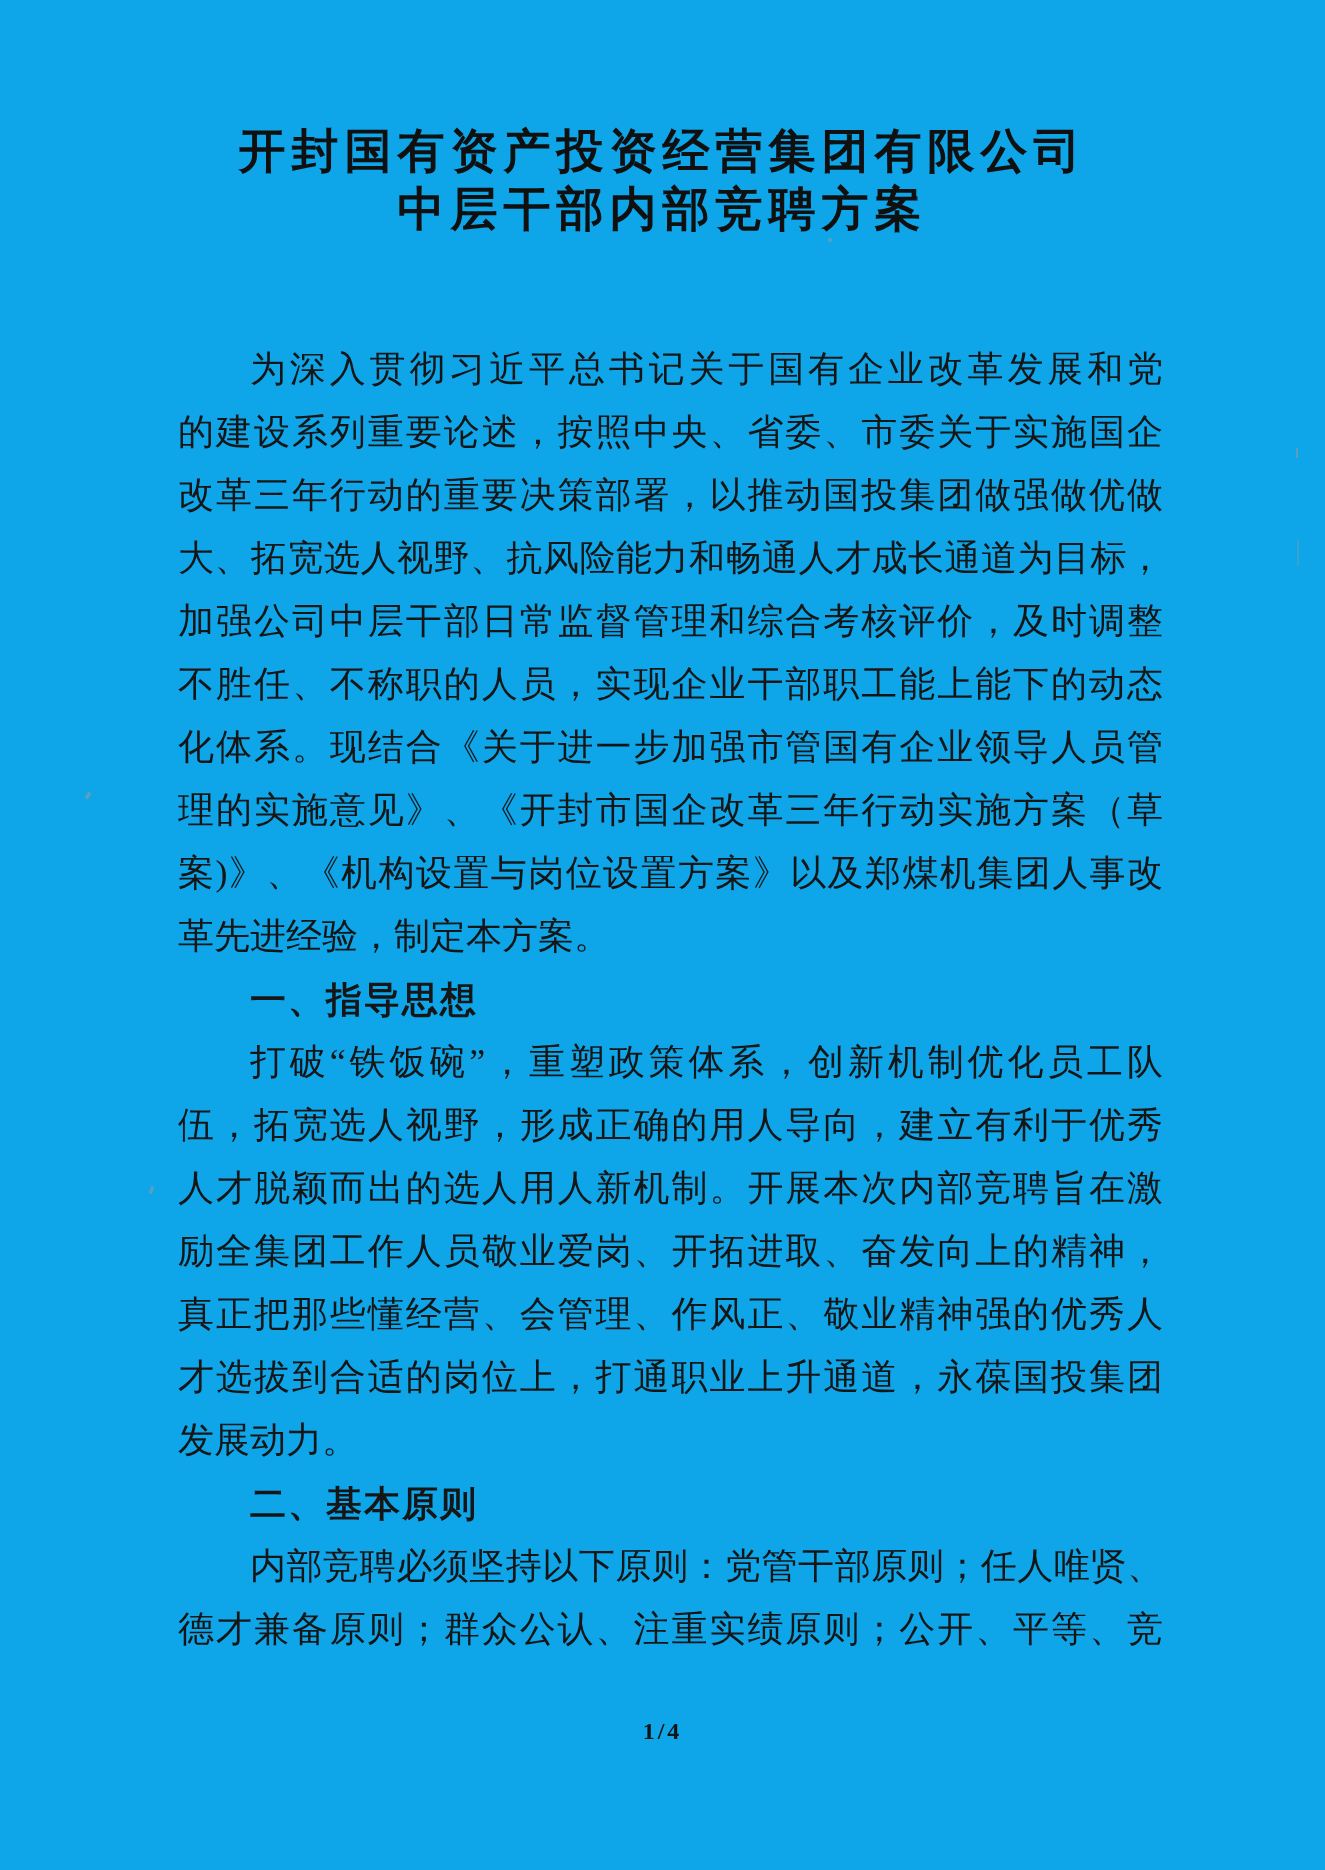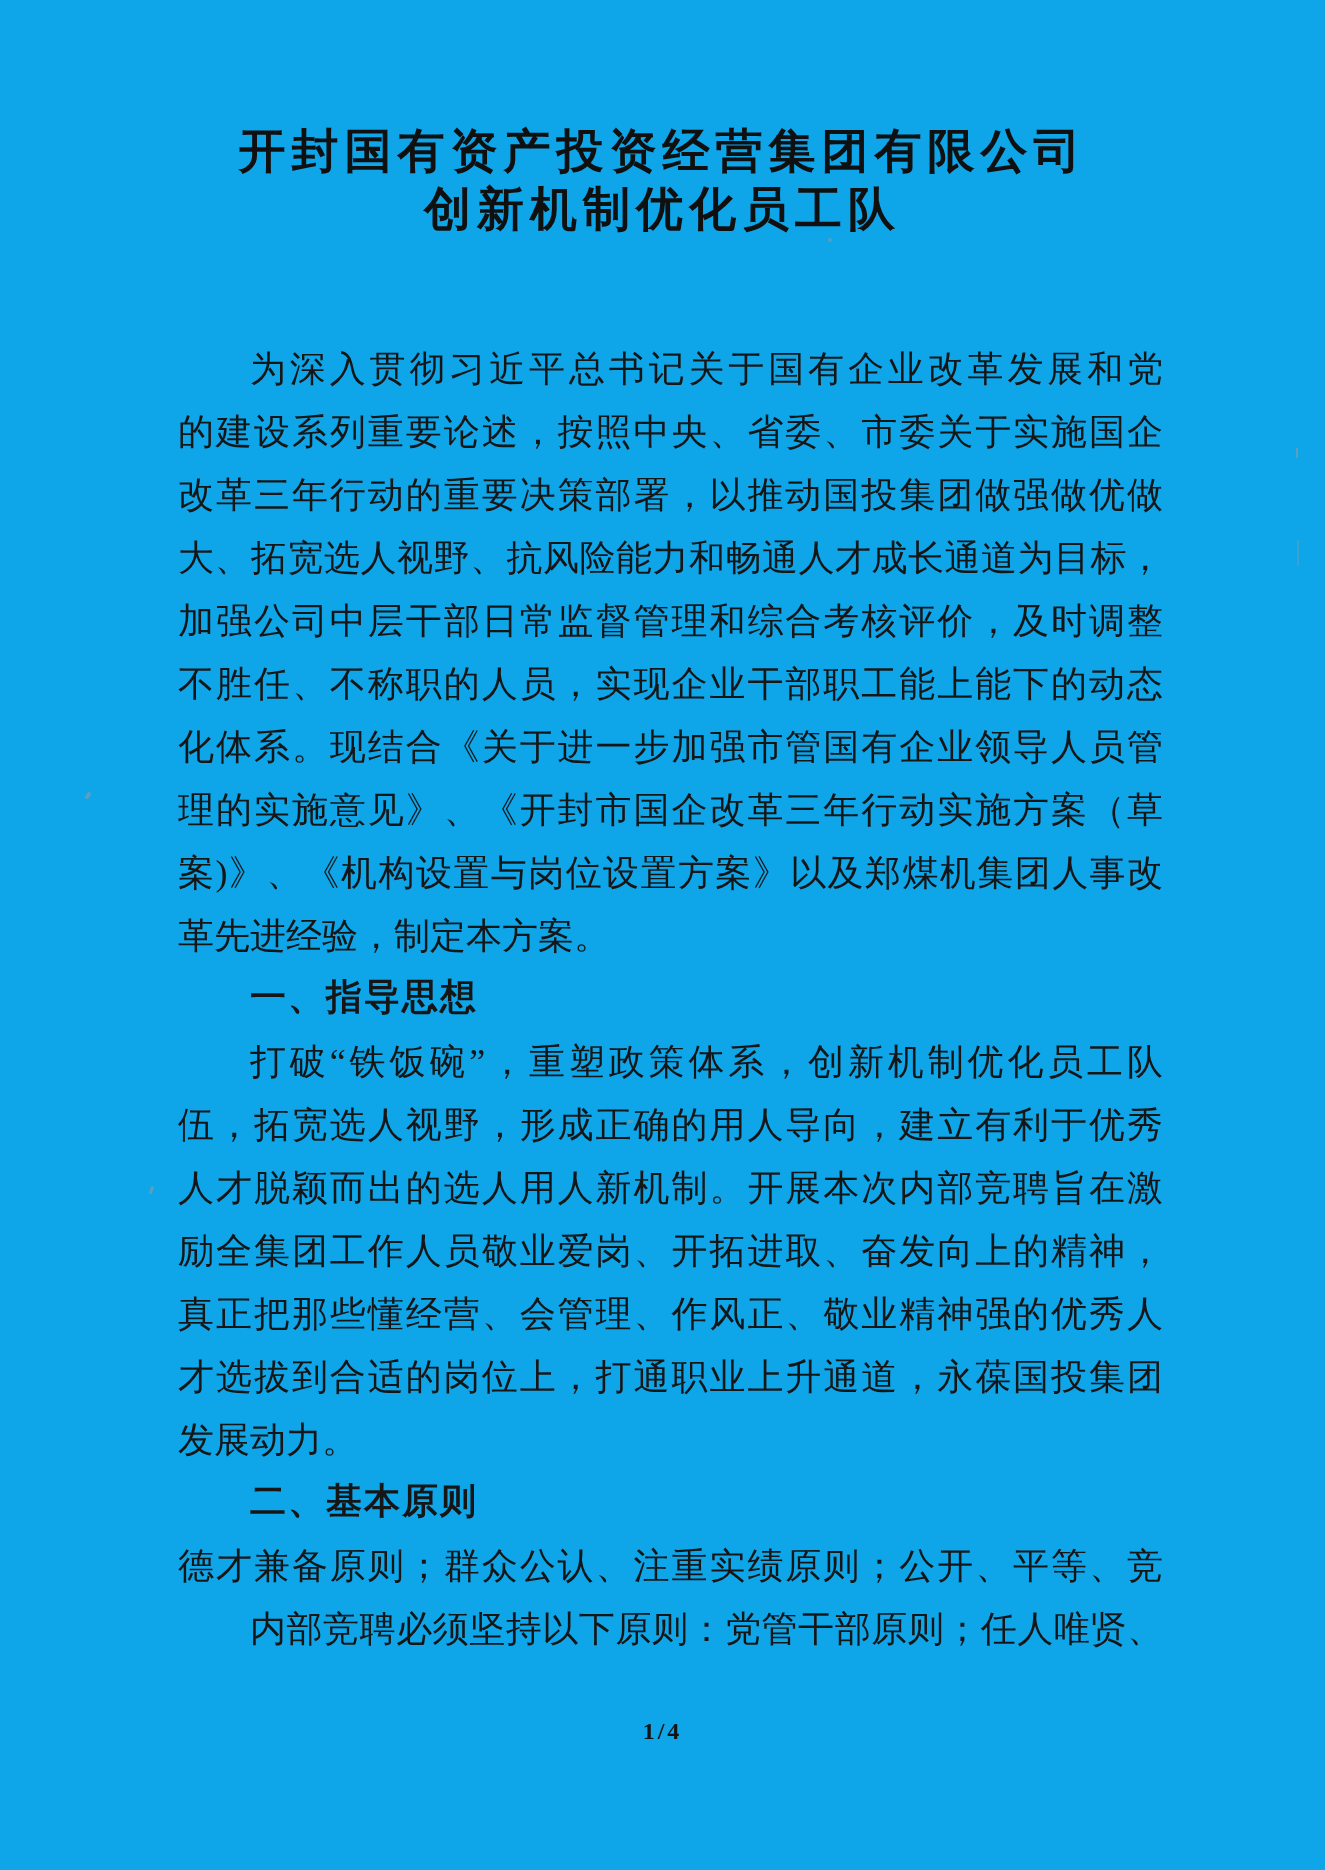--- a/index.html
+++ b/index.html
@@ -45,21 +45,21 @@
     line-height: 63px;
     text-align: justify;
     text-align-last: justify;
     text-justify: inter-character;
     overflow: hidden;
     white-space: nowrap;
   }
   .line.indent { text-indent: 2em; font-family: Liberation Serif, serif; }
   .line.open   { text-align-last: left; }   
   .line.heading {
-    font-family: Liberation Mono, monospace;
+    font-family: Liberation Sans, sans-serif;
     font-weight: bold;
     text-align-last: left;
     text-indent: 2em;
     letter-spacing: 2px;
   }
   
   .footer {
     position: absolute;
     top: 1718px;
     left: 0;
@@ -91,21 +91,21 @@
 
   <span class="speck s1"></span>
   <span class="speck s2"></span>
   <span class="speck s3"></span>
   <span class="speck s4"></span>
   <span class="speck s5"></span>
   <span class="speck s6"></span>
 
   <div class="title-block">
     <div>开封国有资产投资经营集团有限公司</div>
-    <div>创新机制优化员工队</div>
+    <div>中层干部内部竞聘方案</div>
   </div>
 
   <div class="body-block">
 
     <div class="line indent">为深入贯彻习近平总书记关于国有企业改革发展和党</div>
     <div class="line">的建设系列重要论述，按照中央、省委、市委关于实施国企</div>
     <div class="line">改革三年行动的重要决策部署，以推动国投集团做强做优做</div>
     <div class="line">大、拓宽选人视野、抗风险能力和畅通人才成长通道为目标，</div>
     <div class="line">加强公司中层干部日常监督管理和综合考核评价，及时调整</div>
     <div class="line">不胜任、不称职的人员，实现企业干部职工能上能下的动态</div>
@@ -119,20 +119,20 @@
     <div class="line indent">打破“铁饭碗”，重塑政策体系，创新机制优化员工队</div>
     <div class="line">伍，拓宽选人视野，形成正确的用人导向，建立有利于优秀</div>
     <div class="line">人才脱颖而出的选人用人新机制。开展本次内部竞聘旨在激</div>
     <div class="line">励全集团工作人员敬业爱岗、开拓进取、奋发向上的精神，</div>
     <div class="line">真正把那些懂经营、会管理、作风正、敬业精神强的优秀人</div>
     <div class="line">才选拔到合适的岗位上，打通职业上升通道，永葆国投集团</div>
     <div class="line open">发展动力。</div>
 
     <div class="line heading">二、基本原则</div>
 
+    <div class="line indent">内部竞聘必须坚持以下原则：党管干部原则；任人唯贤、</div>
     <div class="line">德才兼备原则；群众公认、注重实绩原则；公开、平等、竞</div>
-    <div class="line indent">内部竞聘必须坚持以下原则：党管干部原则；任人唯贤、</div>
 
   </div>
 
   <div class="footer">1/4</div>
 
 </div>
 
 </body></html>

